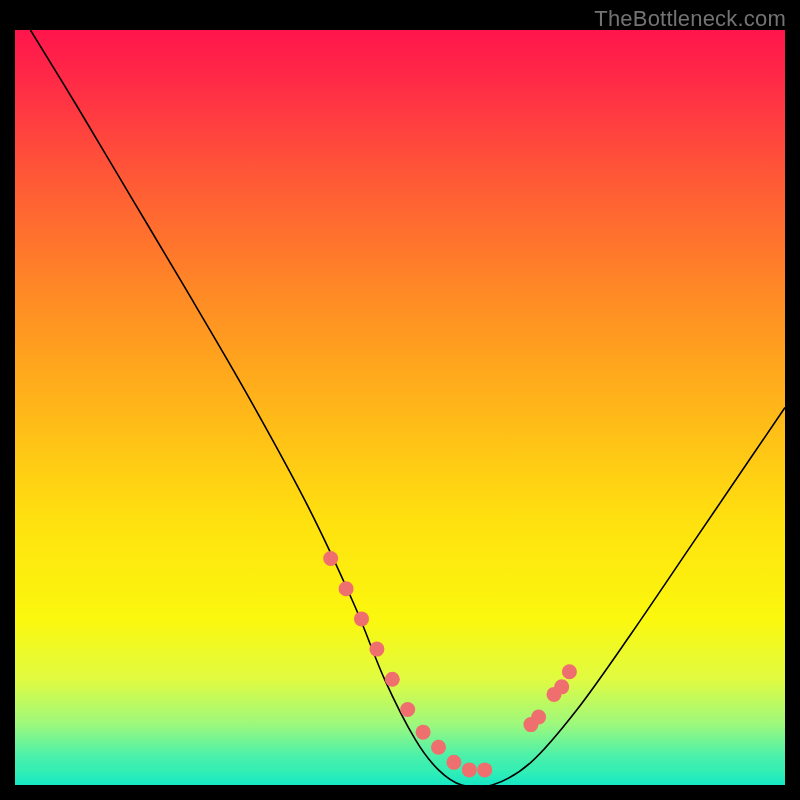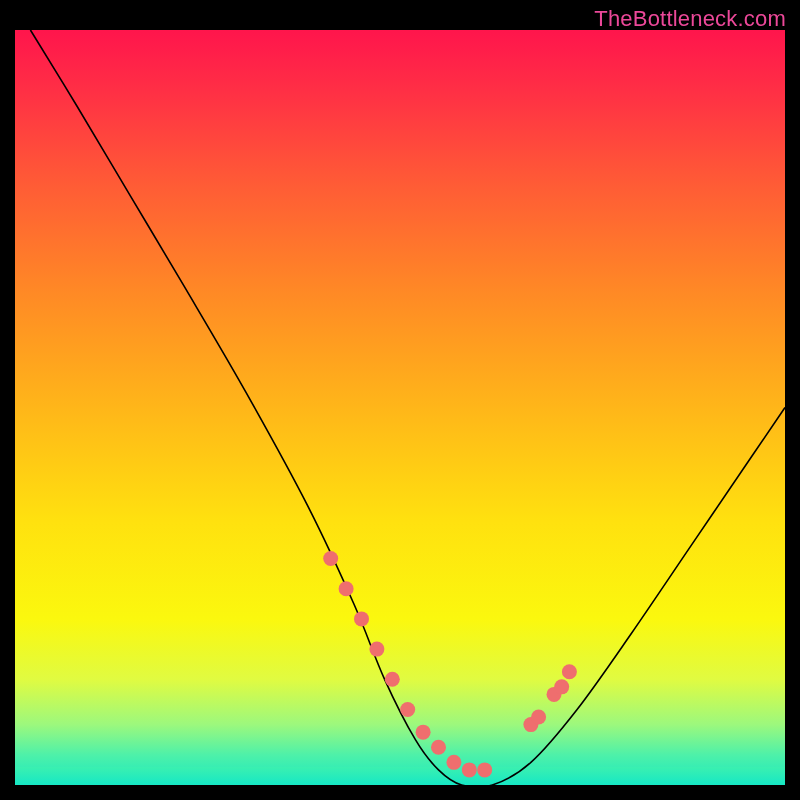--- a/index.html
+++ b/index.html
@@ -7,21 +7,21 @@
   .frame {
     position: relative;
     width: 800px;
     height: 800px;
     background: #000;
   }
   .watermark {
     position: absolute;
     top: 6px;
     right: 14px;
-    color: #ec4899;
+    color: #737373;
     font-family: Arial, Helvetica, sans-serif;
     font-size: 22px;
     font-weight: 500;
     letter-spacing: 0.2px;
     z-index: 50;
   }
   .plot-outer {
     position: absolute;
     left: 15px;
     top: 30px;

